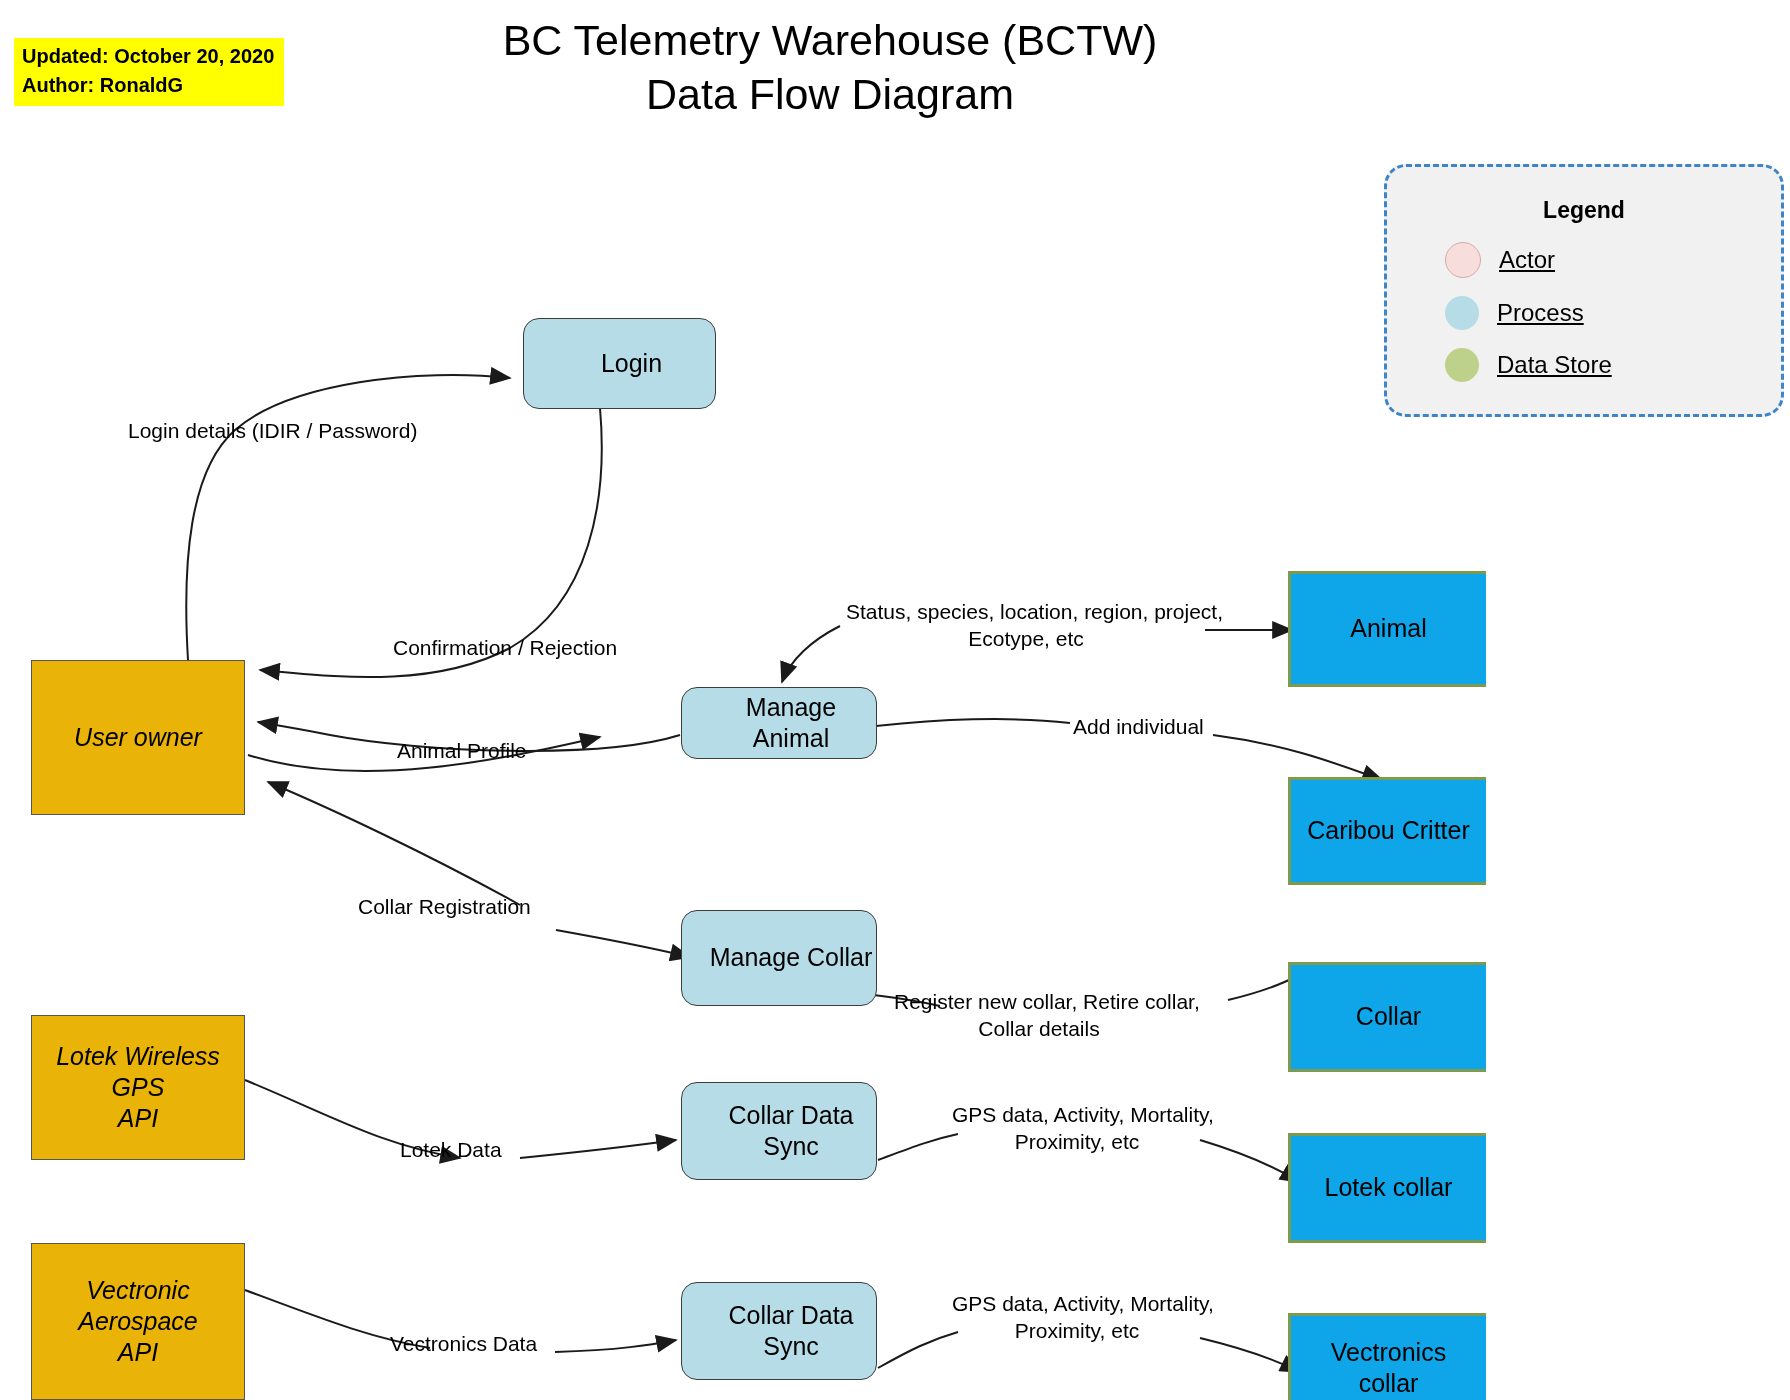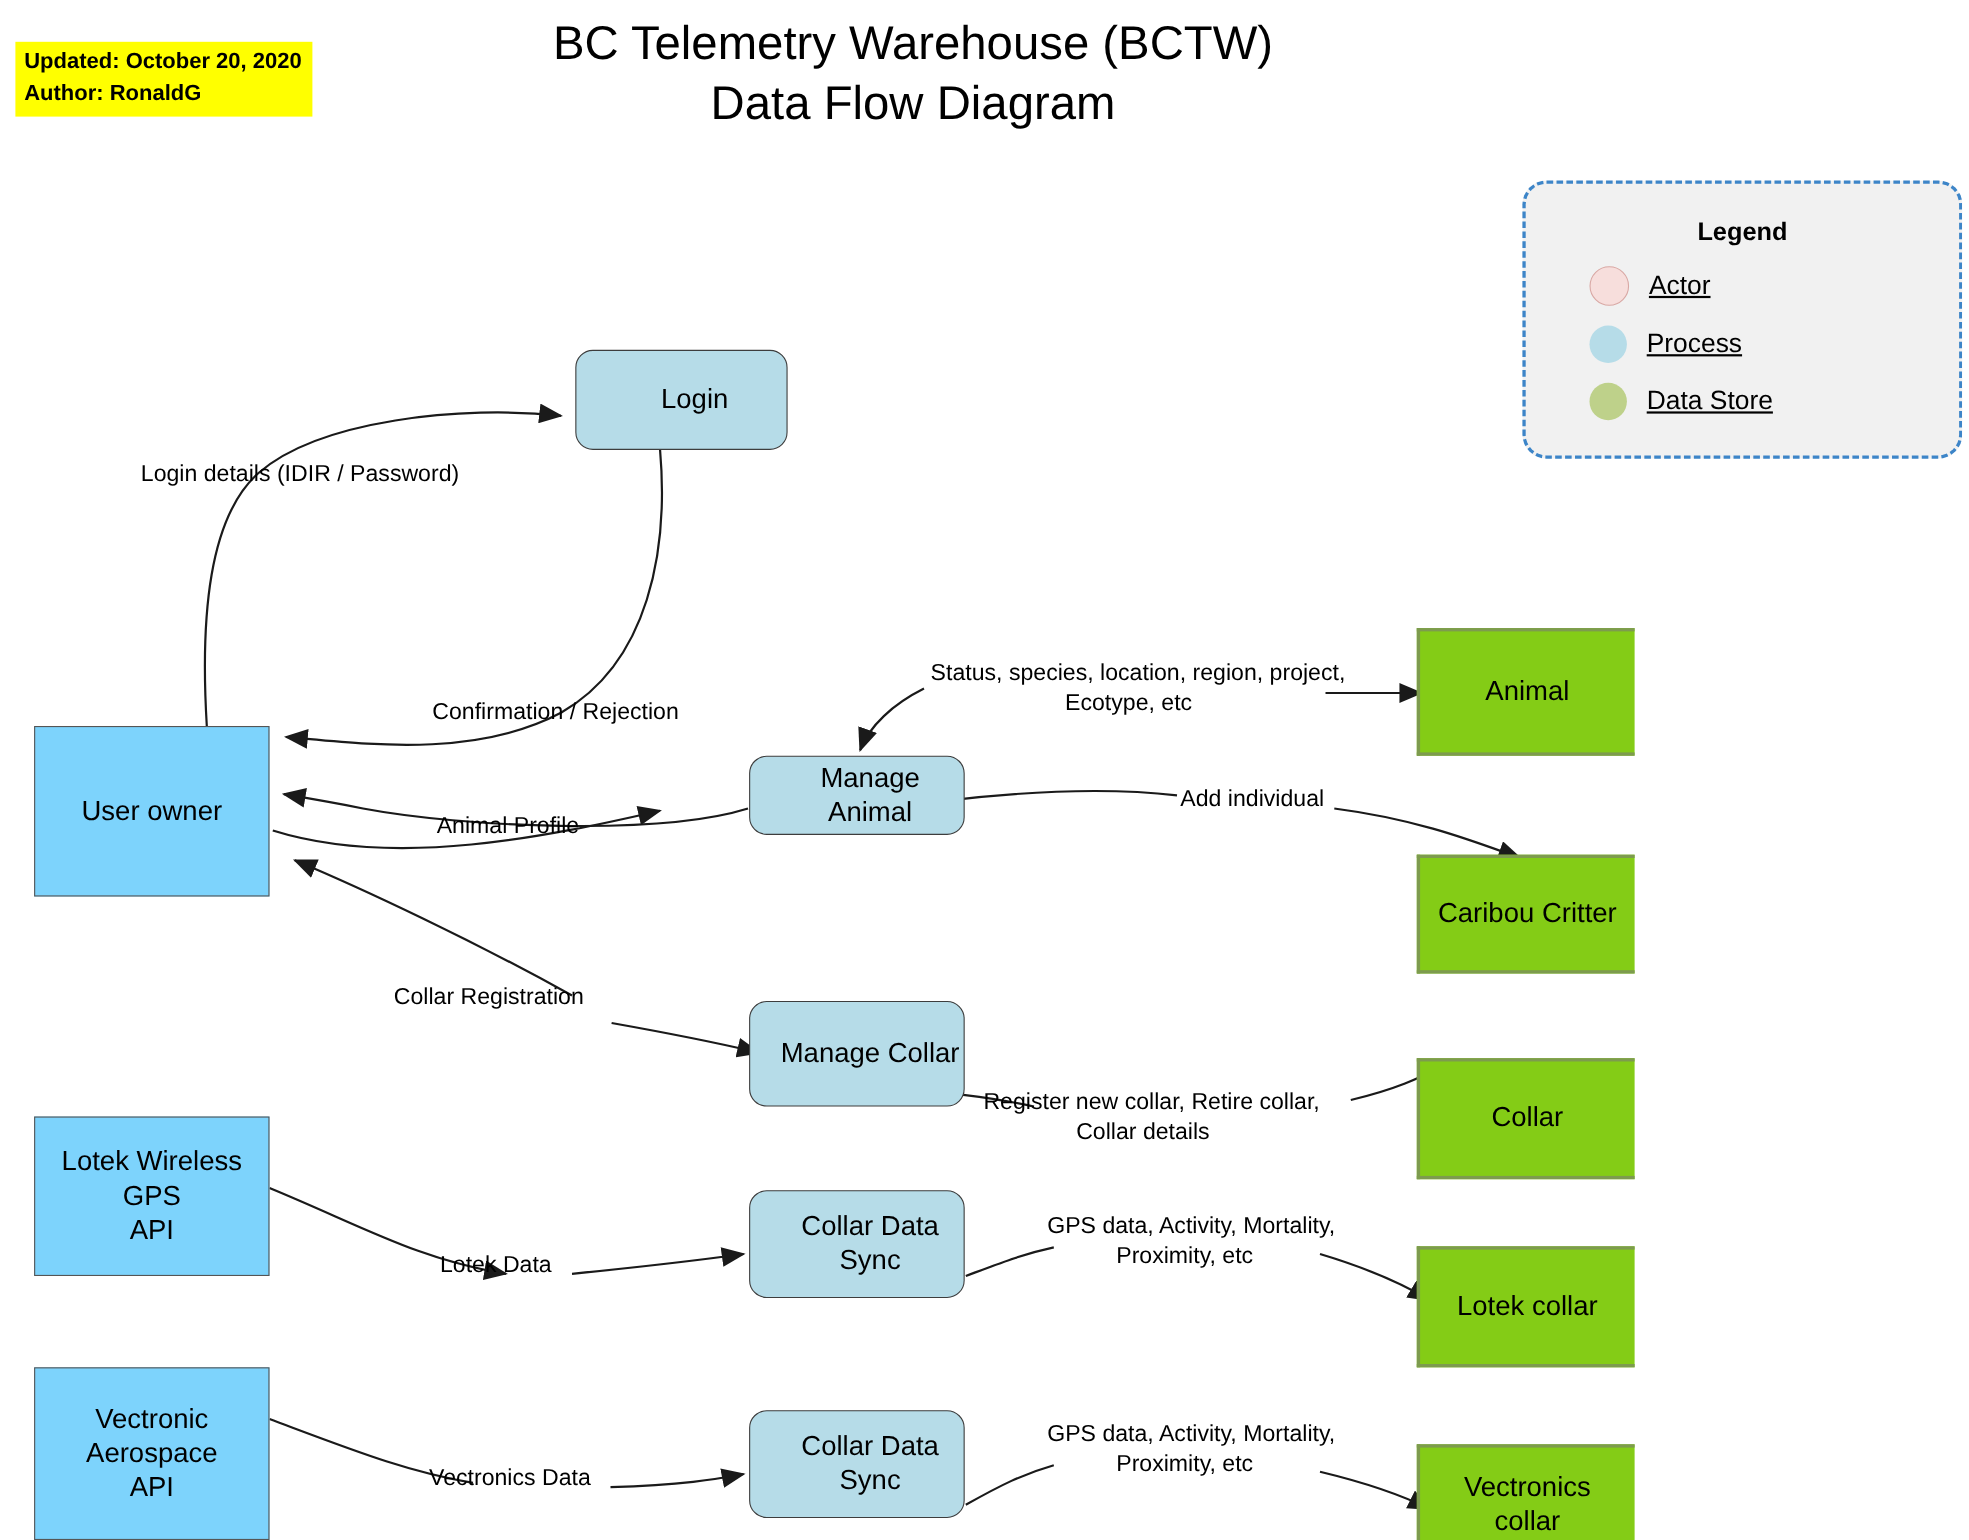--- a/index.html
+++ b/index.html
@@ -90,31 +90,32 @@
     position: absolute;
     box-sizing: border-box;
     display: flex;
     align-items: center;
     justify-content: center;
     text-align: center;
     font-size: 25px;
     line-height: 1.25;
   }
   .node.actor {
-    background: #7dd3fc;
+    background: #eab308;
     border: 1.5px solid #555555;
+    font-style: italic;
   }
   .node.process {
     background: #b6dce8;
     border: 1.5px solid #3d3d3d;
     border-radius: 16px;
     padding-left: 24px;
   }
   .node.datastore {
-    background: #84cc16;
+    background: #0ea5e9;
     border-top: 3px solid #7d9b4e;
     border-bottom: 3px solid #7d9b4e;
     border-left: 3px solid #7d9b4e;
     border-right: none;
   }
 
   
   .edge-label {
     position: absolute;
     font-size: 21px;

